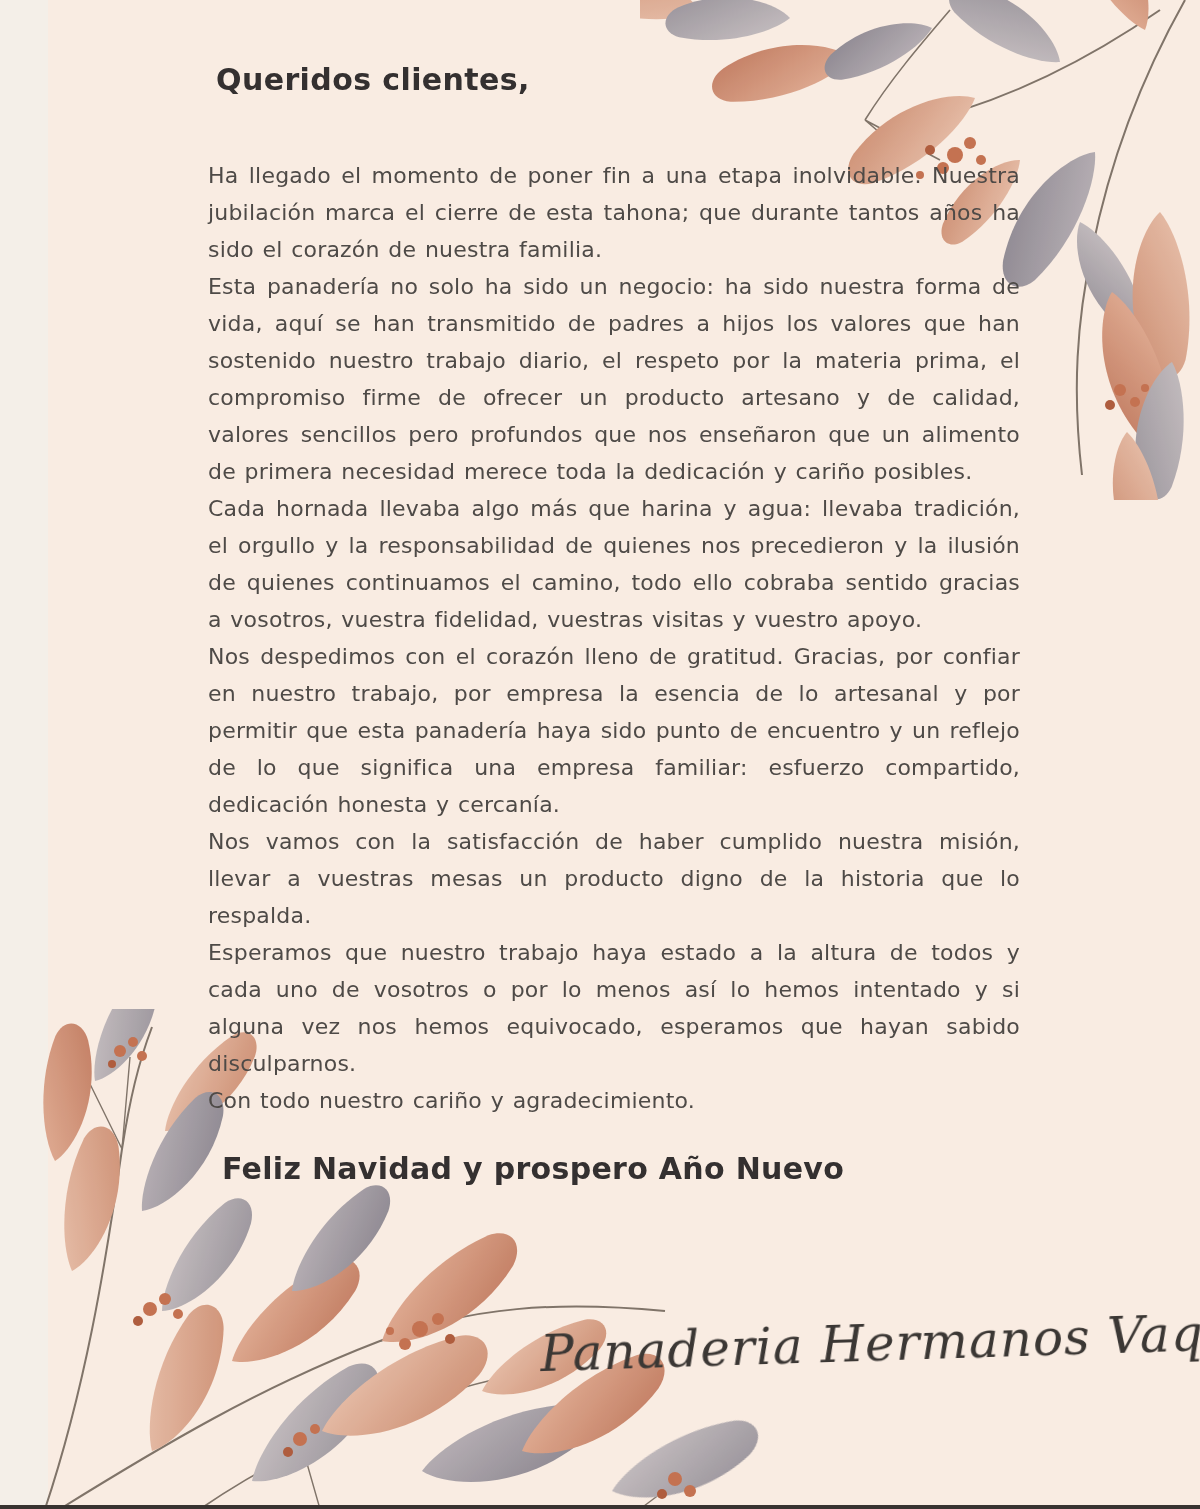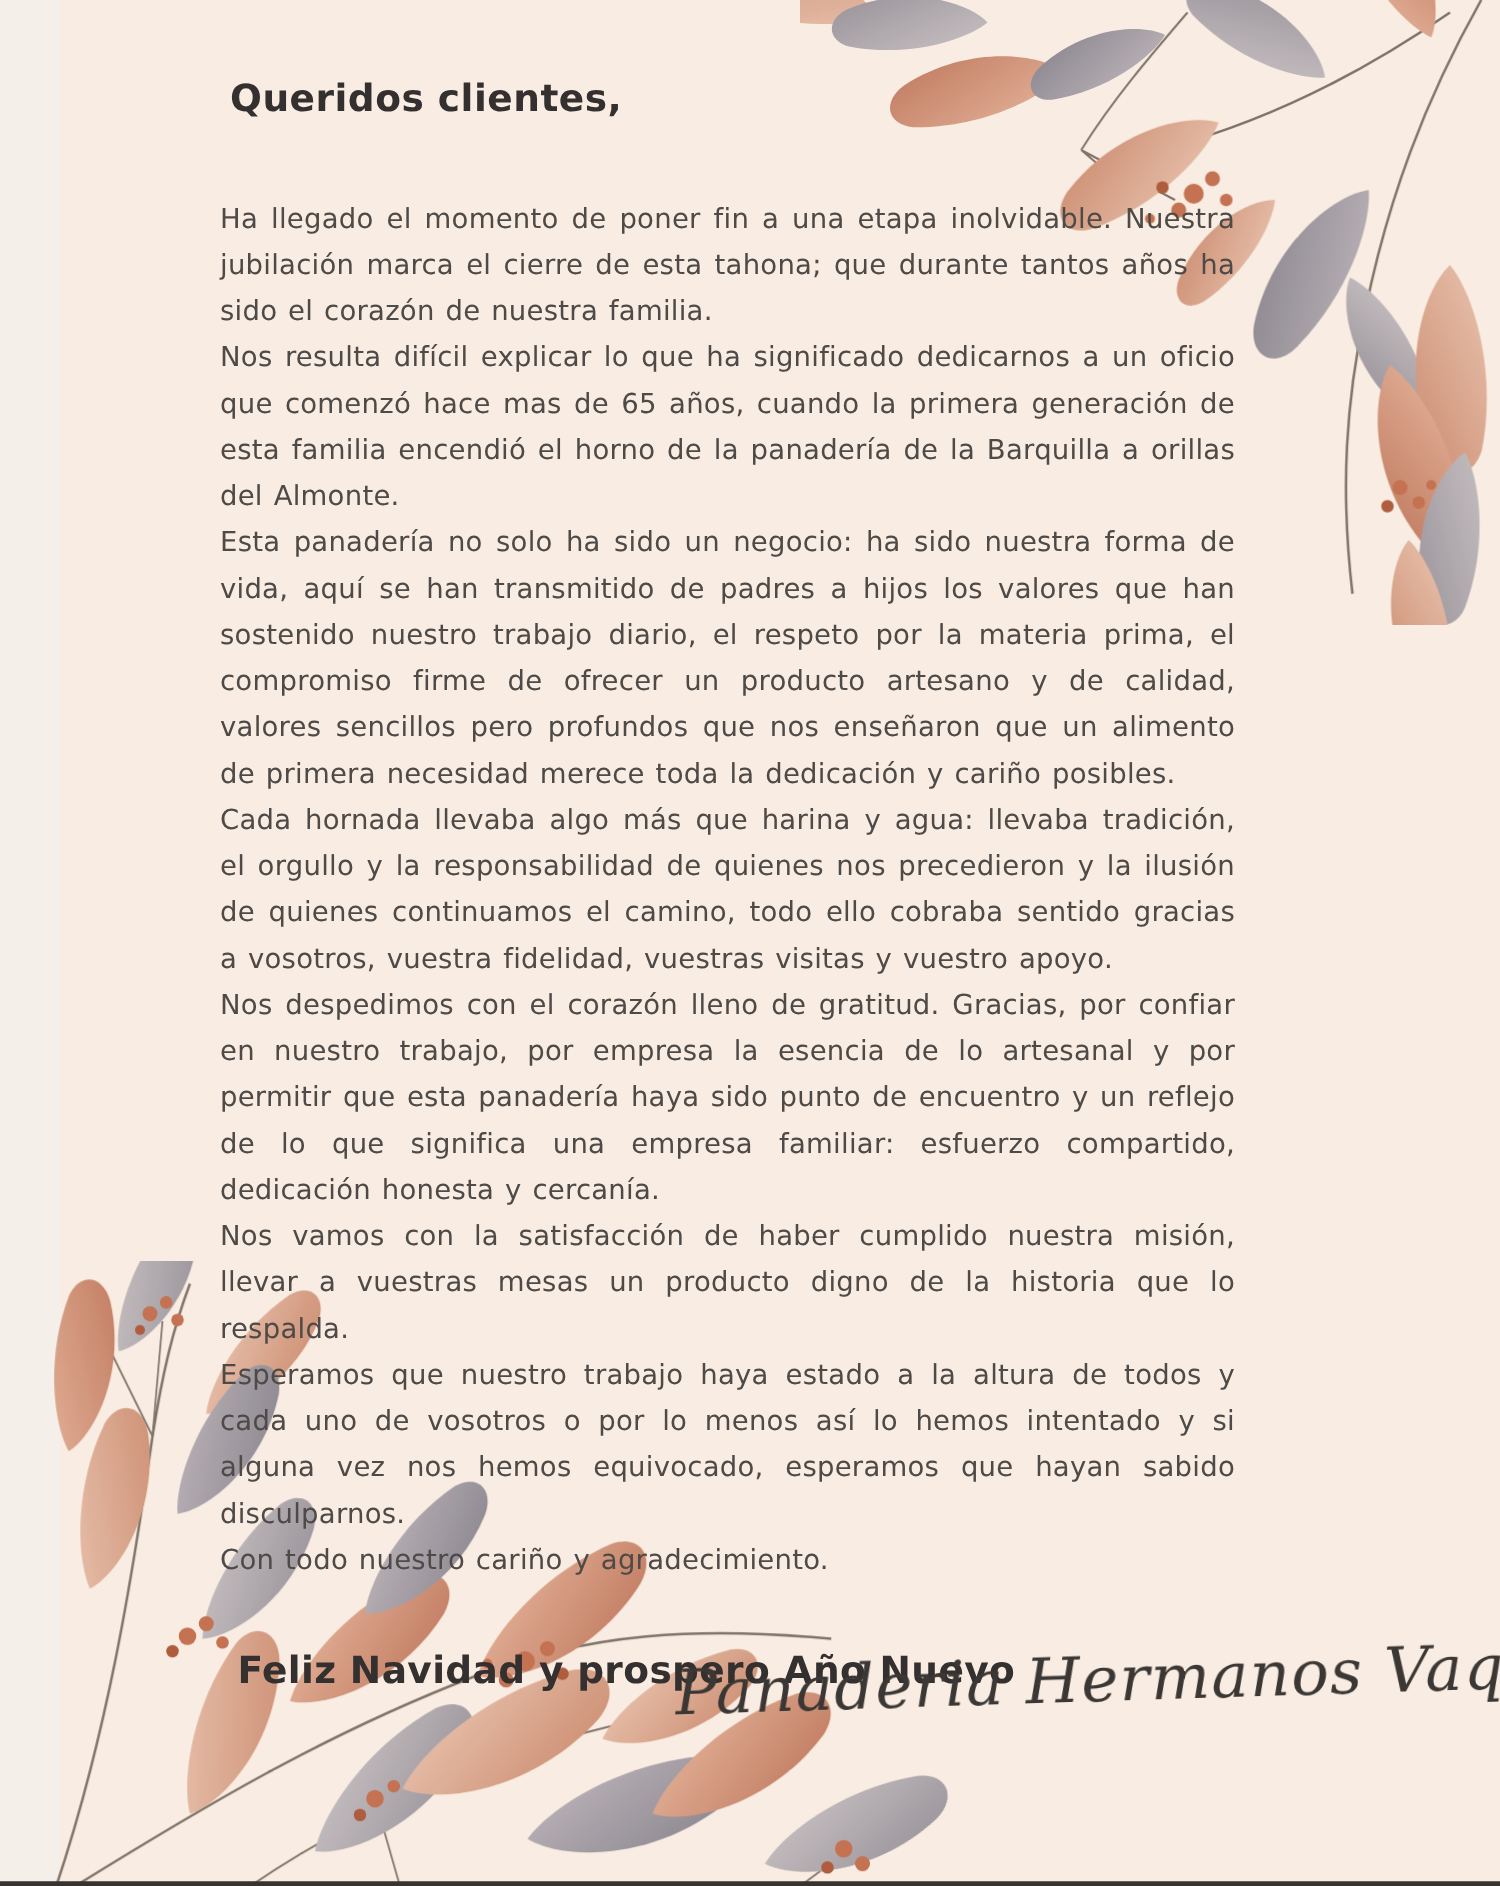--- a/index.html
+++ b/index.html
@@ -14,21 +14,21 @@
   .left-edge{
     position:absolute;left:0;top:0;width:48px;height:100%;
     background:#f4efe8;
   }
   .bottom-edge{
     position:absolute;left:0;bottom:0;width:100%;height:4px;
     background:#383330;
   }
   .letter{
     position:absolute;
-    left:176px;
+    left:208px;
     top:62px;
     width:812px;
     color:#4e4a47;
   }
   .salutation{
     font-size:30px;
     font-weight:700;
     color:#343030;
     margin:0 0 0 8px;
     letter-spacing:.4px;
@@ -36,21 +36,21 @@
   .body-text{
     margin-top:60px;
     font-size:22px;
     line-height:37px;
     text-align:justify;
     letter-spacing:.2px;
     word-spacing:1.5px;
   }
   .body-text p{margin:0;}
   .closing{
-    margin:52px 0 0 14px;
+    margin:32px 0 0 14px;
     font-size:30px;
     font-weight:700;
     color:#343030;
     letter-spacing:.3px;
   }
   .signature{
     position:absolute;
     left:540px;
     top:1316px;
     width:580px;
@@ -205,21 +205,20 @@
           <circle cx="690" cy="482" r="6"></circle>
           <circle cx="662" cy="485" r="5" fill="#a8502f"></circle>
       </g>
     </g>
   </svg>
 
   <div class="letter">
     <h1 class="salutation">Queridos clientes,</h1>
     <div class="body-text">
       <p>Ha llegado el momento de poner fin a una etapa inolvidable. Nuestra jubilación marca el cierre de esta tahona; que durante tantos años ha sido el corazón de nuestra familia.</p>
-      <p>Nos resulta difícil explicar lo que ha significado dedicarnos a un oficio que comenzó hace mas de 65 años, cuando la primera generación de esta familia encendió el horno de la panadería de la Barquilla a orillas del Almonte.</p>
       <p>Esta panadería no solo ha sido un negocio: ha sido nuestra forma de vida, aquí se han transmitido de padres a hijos los valores que han sostenido nuestro trabajo diario, el respeto por la materia prima, el compromiso firme de ofrecer un producto artesano y de calidad, valores sencillos pero profundos que nos enseñaron que un alimento de primera necesidad merece toda la dedicación y cariño posibles.</p>
       <p>Cada hornada llevaba algo más que harina y agua: llevaba tradición, el orgullo y la responsabilidad de quienes nos precedieron y la ilusión de quienes continuamos el camino, todo ello cobraba sentido gracias a vosotros, vuestra fidelidad, vuestras visitas y vuestro apoyo.</p>
       <p>Nos despedimos con el corazón lleno de gratitud. Gracias, por confiar en nuestro trabajo, por empresa la esencia de lo artesanal y por permitir que esta panadería haya sido punto de encuentro y un reflejo de lo que significa una empresa familiar: esfuerzo compartido, dedicación honesta y cercanía.</p>
       <p>Nos vamos con la satisfacción de haber cumplido nuestra misión, llevar a vuestras mesas un producto digno de la historia que lo respalda.</p>
       <p>Esperamos que nuestro trabajo haya estado a la altura de todos y cada uno de vosotros o por lo menos así lo hemos intentado y si alguna vez nos hemos equivocado, esperamos que hayan sabido disculparnos.</p>
       <p>Con todo nuestro cariño y agradecimiento.</p>
     </div>
     <div class="closing">Feliz Navidad y prospero Año Nuevo</div>
   </div>
 

